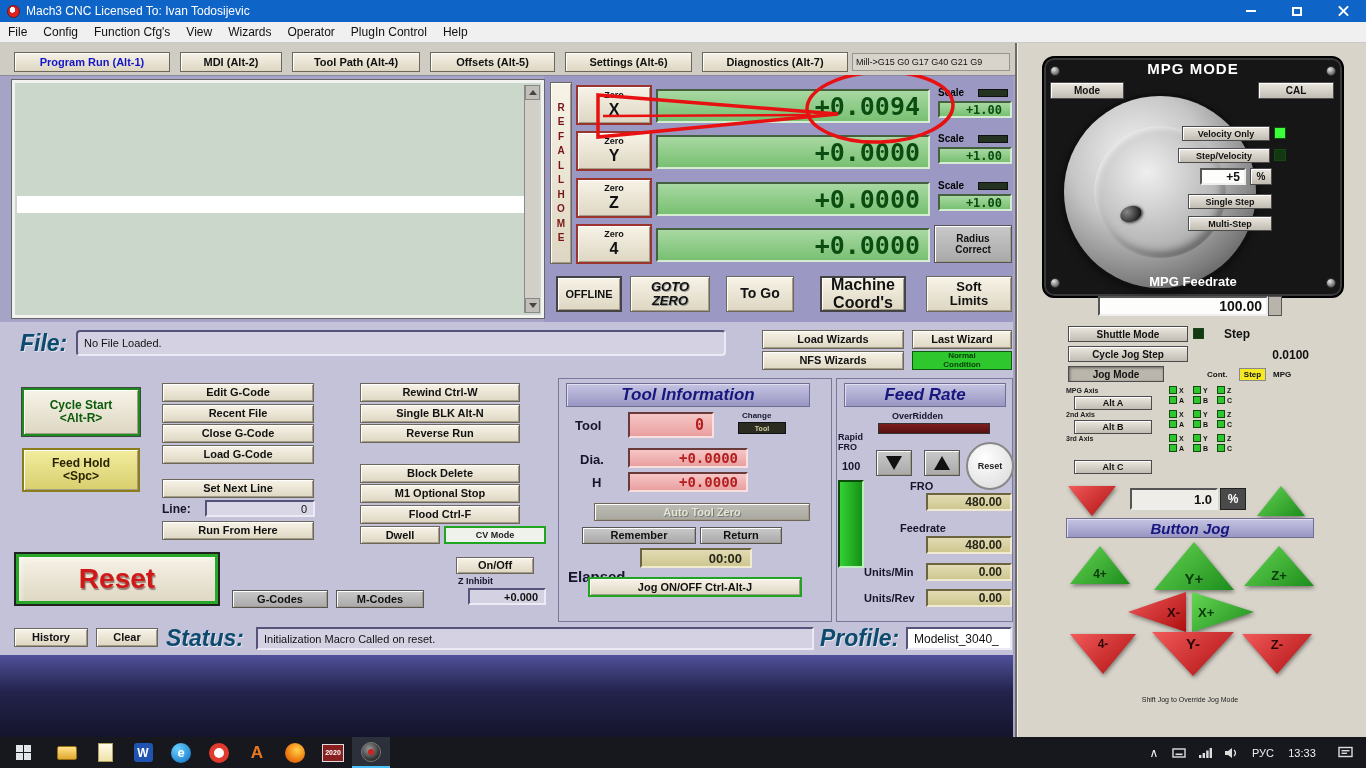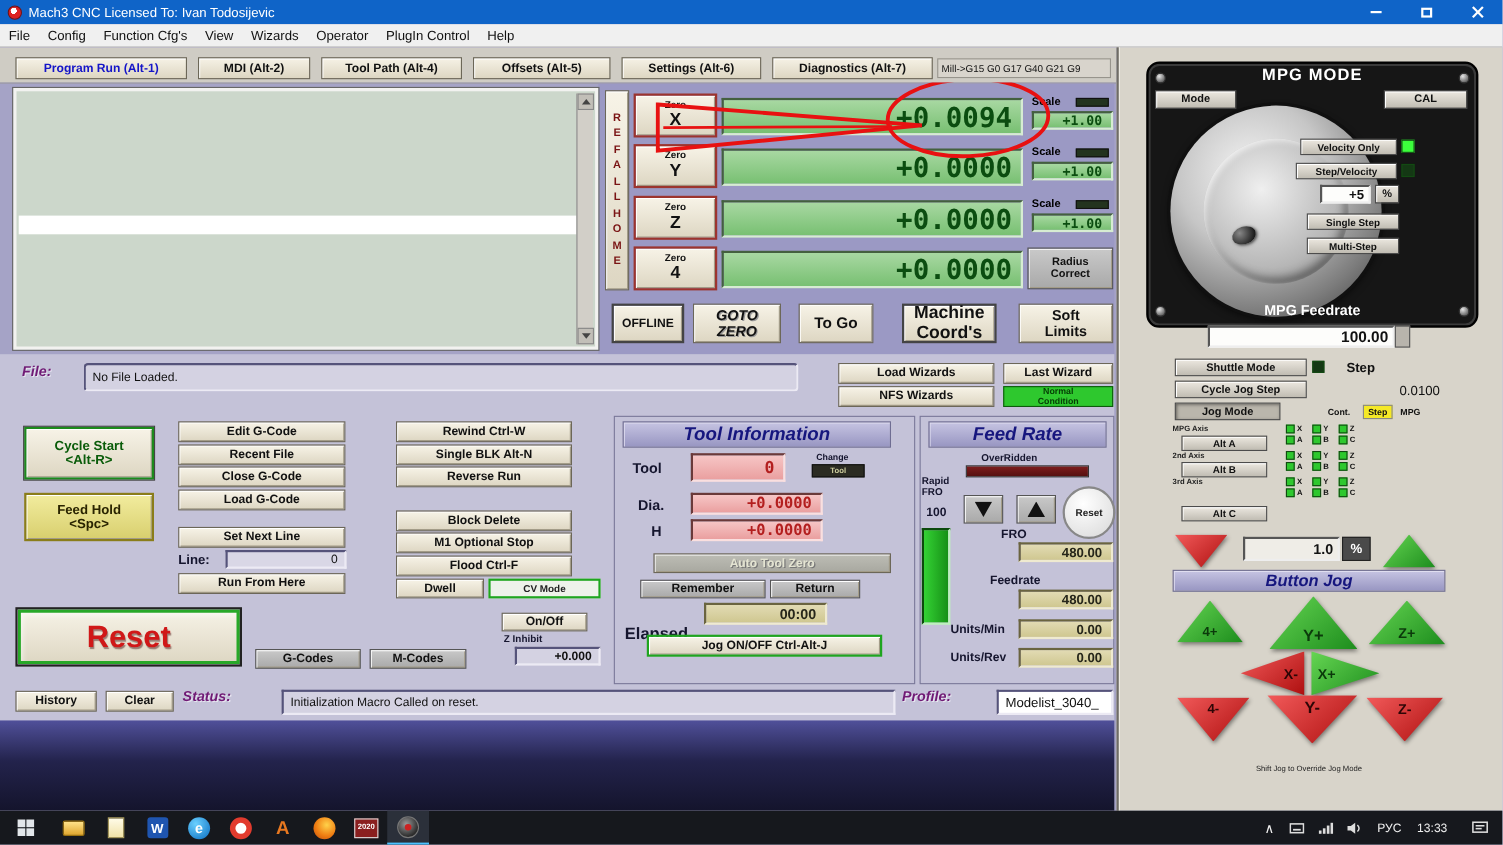--- a/index.html
+++ b/index.html
@@ -22,21 +22,21 @@
 .main{position:absolute;left:0;top:43px;width:1015px;height:694px;background:#a5a3c6;overflow:hidden}
 .tabstrip{position:absolute;left:0;top:0;width:1015px;height:33px;background:#cfccc4;border-bottom:1px solid #8a88a0}
 .tab{position:absolute;top:9px;height:20px;background:linear-gradient(#f6f2e6,#ddd6c2);border:1px solid #6c6758;box-shadow:inset 1px 1px 0 #fff;display:flex;align-items:center;justify-content:center;font-size:11px;font-weight:bold;color:#111;cursor:pointer}
 .btn{position:absolute;display:flex;align-items:center;justify-content:center;background:linear-gradient(#f7f3e7,#ddd6c2);border:1px solid #6c6758;box-shadow:inset 1px 1px 0 #fff,inset -1px -1px 0 #a39c88;font-weight:bold;font-size:11px;color:#111;text-align:center;line-height:1.1;cursor:pointer;white-space:pre-line}
 .gry{background:linear-gradient(#c9c9c9,#a9a9a9);border-color:#555}
 .dis{background:linear-gradient(#bdbdb5,#a8a8a0);color:#e4e4d2;text-shadow:1px 1px 0 #777}
 .dro{position:absolute;background:linear-gradient(#a8d8a2,#78c072);border:2px solid;border-color:#44603f #d6ecd2 #d6ecd2 #44603f;color:#0b4d10;font-family:"DejaVu Sans Mono",monospace;font-weight:bold;display:flex;align-items:center;justify-content:flex-end;padding-right:8px}
 .pink{background:linear-gradient(#f6c6c6,#ea9f9f);border-color:#6a3a3a #fadfdf #fadfdf #6a3a3a;color:#b31f1f}
 .tan{background:linear-gradient(#e2dbb4,#cfc790);border-color:#6a6440 #efead0 #efead0 #6a6440;color:#26261a}
 .lbl{position:absolute;font-weight:bold;color:#15152e}
-.bigital{font-size:13px;font-style:italic;font-weight:bold;color:#701a75;text-shadow:1px 1px 0 #e6e4f0}
+.bigital{font-size:23px;font-style:italic;font-weight:bold;color:#0c4a6e;text-shadow:1px 1px 0 #e6e4f0}
 .field{position:absolute;background:#d4d2e2;border:2px solid;border-color:#55537a #eceaf4 #eceaf4 #55537a;display:flex;align-items:center;padding:0 6px;font-size:11px;color:#111}
 .hdrbar{position:absolute;background:linear-gradient(#c6c4e2,#9896c2);border:1px solid #6f6d92;color:#16167e;font-style:italic;font-weight:bold;display:flex;align-items:center;justify-content:center;box-shadow:inset 1px 1px 0 #e0def0}
 .panelfr{position:absolute;border:1px solid #7a789a}
 .led{display:inline-block;width:8px;height:8px;background:#2ec82e;border:1px solid #124a12}
 .ledoff{background:#143814}
 
 .rp{position:absolute;left:1015px;top:43px;width:351px;height:694px;background:#d8d4ca;border-left:2px solid #6e6c66;box-shadow:inset 1px 0 0 #f4f2ea}
 .dark{position:absolute;left:25px;top:13px;width:302px;height:242px;background:#161616;border-radius:12px;border:2px solid #000;box-shadow:inset 0 0 0 2px #3a3a3a}
 .screw{position:absolute;width:10px;height:10px;border-radius:50%;background:radial-gradient(circle at 35% 30%,#e6e6e6,#6a6a6a 70%);border:1px solid #333}
 .mbtn{position:absolute;display:flex;align-items:center;justify-content:center;background:linear-gradient(#ece8e0,#c0bcb2);border:1px solid #4c4c4c;box-shadow:inset 1px 1px 0 #fff;font-size:10px;font-weight:bold;color:#111;cursor:pointer}
@@ -300,21 +300,21 @@
     <div class="mbtn" style="left:171px;top:173px;width:84px;height:15px;font-size:9px">Multi-Step</div>
     <div class="a" style="left:105px;top:231px;width:142px;text-align:center;color:#fff;font-weight:bold;font-size:13px">MPG Feedrate</div>
 
     <div class="disp" style="left:81px;top:253px;width:170px;height:20px;font-size:14px">100.00</div>
     <div class="a" style="left:251px;top:253px;width:14px;height:20px;background:#b8b4ac;border:1px solid #555"></div>
 
     <div class="mbtn" style="left:51px;top:283px;width:120px;height:16px">Shuttle Mode</div>
     <span class="led ledoff" style="position:absolute;left:176px;top:285px;width:11px;height:11px"></span>
     <span class="a" style="left:207px;top:284px;font-size:12px;font-weight:bold;color:#111">Step</span>
     <div class="mbtn" style="left:51px;top:303px;width:120px;height:16px">Cycle Jog Step</div>
-    <div class="a" style="left:218px;top:305px;width:74px;text-align:right;font-size:12px;font-weight:normal;color:#111">0.0100</div>
+    <div class="a" style="left:218px;top:305px;width:74px;text-align:right;font-size:12px;font-weight:bold;color:#111">0.0100</div>
     <div class="mbtn pressed" style="left:51px;top:323px;width:96px;height:16px">Jog Mode</div>
     <span class="a" style="left:190px;top:327px;font-size:8px;font-weight:bold;color:#111">Cont.</span>
     <span class="a" style="left:222px;top:325px;width:27px;height:13px;background:#f5e926;border:1px solid #888;font-size:8px;font-weight:bold;color:#111;display:flex;align-items:center;justify-content:center">Step</span>
     <span class="a" style="left:256px;top:327px;font-size:8px;font-weight:bold;color:#111">MPG</span>
 
     <span class="a" style="left:49px;top:344px;font-size:7px;font-weight:bold;color:#222">MPG Axis</span>
     <div class="mbtn" style="left:57px;top:353px;width:78px;height:14px;font-size:9px">Alt A</div>
     <div class="grid6" style="left:152px;top:343px">
       <span class="lcell">
           <i class="led"></i>

